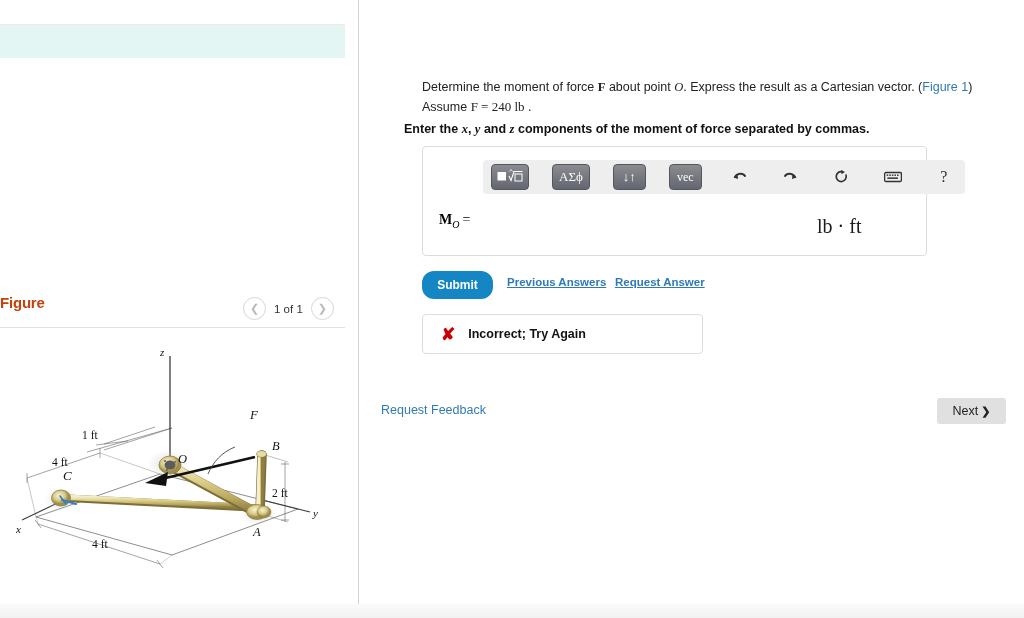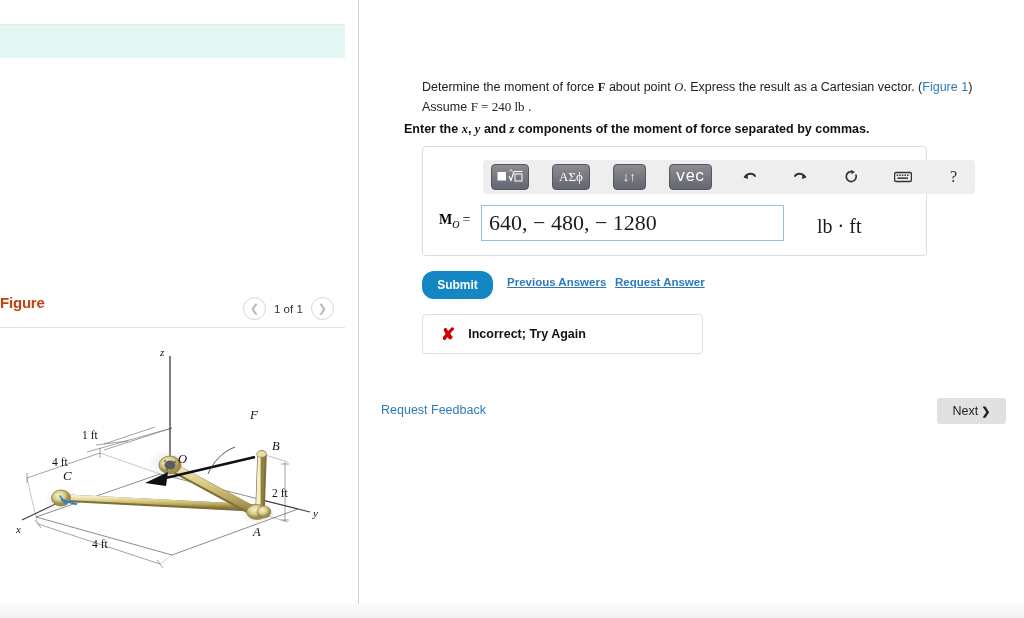--- a/index.html
+++ b/index.html
@@ -358,21 +358,21 @@
         <div class="mbtn sq">
           <svg width="26" height="16" viewBox="0 0 26 16">
             <rect x="0.5" y="3" width="8.5" height="8.5" fill="#fff"></rect>
             <path d="M 12,7 L 14,11.5 L 17,2.5 L 25.5,2.5" stroke="#fff" stroke-width="1.1" fill="none"></path>
             <path d="M 12.5,2.5 L 14,0.5 L 15.5,2.5" stroke="#fff" stroke-width="0.8" fill="none"></path>
             <rect x="18" y="5" width="7" height="7" fill="none" stroke="#fff" stroke-width="1"></rect>
           </svg>
         </div>
         <div class="mbtn">ΑΣϕ</div>
         <div class="mbtn">↓↑</div>
-        <div class="mbtn" style="font-family:Liberation Mono, monospace;font-size:16px">vec</div>
+        <div class="mbtn" style="font-family:Liberation Serif, serif;font-size:12px">vec</div>
 
         <div class="micon">
           <svg width="15" height="14" viewBox="0 0 15 14">
               <path d="M 3,7 C 5,3 11,2.5 13,6" stroke="#333" stroke-width="2" fill="none" stroke-linecap="round"></path>
               <path d="M 1.5,7.5 L 5.5,3.5 L 6,9 Z" fill="#333"></path>
             </svg>
         </div>
         <div class="micon">
           <svg width="15" height="14" viewBox="0 0 15 14">
               <path d="M 12,7 C 10,3 4,2.5 2,6" stroke="#333" stroke-width="2" fill="none" stroke-linecap="round"></path>
@@ -396,21 +396,20 @@
                 <rect x="13" y="3.5" width="1.6" height="1.4"></rect>
                 <rect x="3.4" y="6.4" width="10.6" height="1.5"></rect>
               </g>
             </svg>
         </div>
         <div class="micon" style="font-family:'Liberation Serif',serif;font-size:16px">?</div>
       </div>
 
       <div id="mo-label"><span style="font-weight:bold">M</span><sub style="font-style:italic;font-size:10px">O</sub><span style="font-family:'Liberation Sans',sans-serif;font-size:11px">&nbsp;</span><span>=</span></div>
 
-      <div id="answer-input" placeholder="">640, − 480, − 1280</div>
 
       <div id="units">lb · ft</div>
     </div>
 
     <div id="submit-btn">Submit</div>
     <div id="prev-answers">Previous Answers</div>
     <div id="request-answer">Request Answer</div>
 
     <div id="feedback">
       <div id="feedback-x">✘</div>

